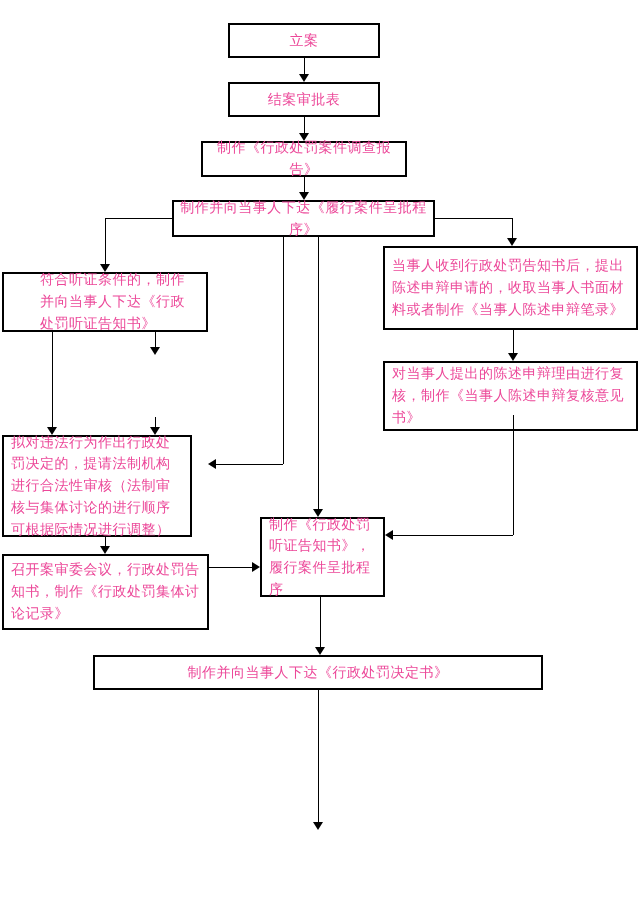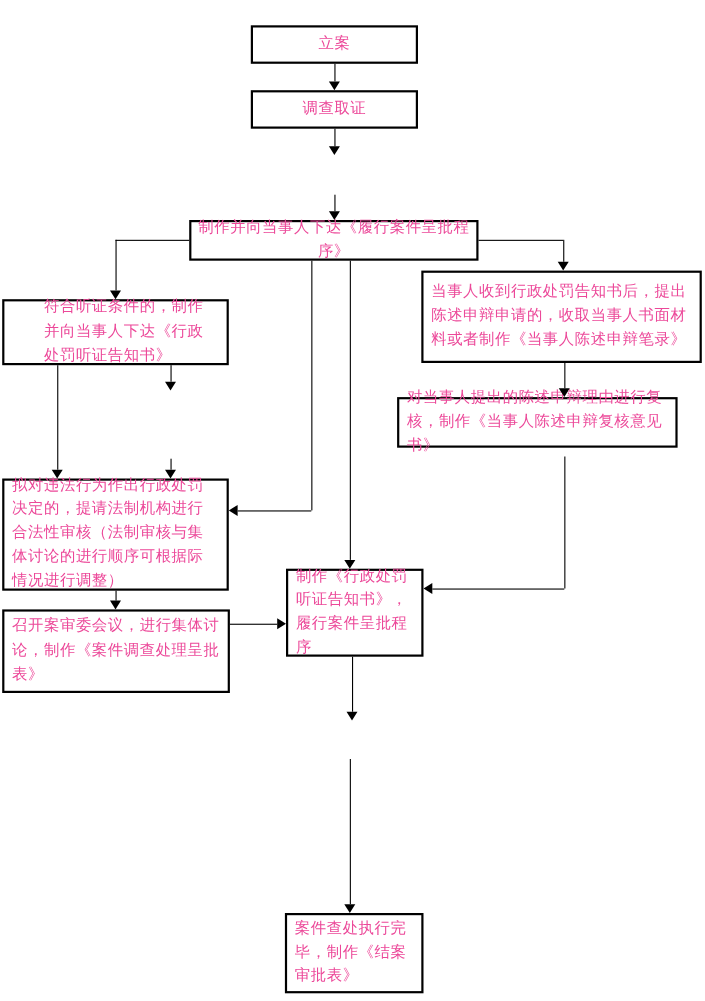--- a/index.html
+++ b/index.html
@@ -34,57 +34,60 @@
 </head>
 <body>
 
 <div class="canvas">
 
   <div class="node center" style="left:228px;top:23px;width:152px;height:35px;">
     <span>立案</span>
   </div>
 
   <div class="node center" style="left:228px;top:82px;width:152px;height:35px;">
-    <span>调查取证</span>
+    <span>结案审批表</span>
   </div>
 
+  <div class="node center" style="left:201px;top:141px;width:206px;height:36px;">
+    <span>制作《行政处罚案件调查报告》</span>
+  </div>
 
   <div class="node center" style="left:172px;top:200px;width:263px;height:37px;">
     <span>制作并向当事人下达《履行案件呈批程序》</span>
   </div>
 
   <div class="node left" style="left:2px;top:272px;width:206px;height:60px;padding-left:36px;">
     <span>符合听证条件的，制作并向当事人下达《行政处罚听证告知书》</span>
   </div>
 
 
-  <div class="node left" style="left:2px;top:435px;width:206px;height:102px;font-family:Liberation Mono, monospace;">
+  <div class="node left" style="left:2px;top:435px;width:190px;height:102px;">
     <span>拟对违法行为作出行政处罚决定的，提请法制机构进行合法性审核（法制审核与集体讨论的进行顺序可根据际情况进行调整）</span>
   </div>
 
   <div class="node left" style="left:2px;top:554px;width:207px;height:76px;">
-    <span>召开案审委会议，进行集体讨论，制作《案件调查处理呈批表》</span>
+    <span>召开案审委会议，行政处罚告知书，制作《行政处罚集体讨论记录》</span>
   </div>
 
   <div class="node left" style="left:260px;top:517px;width:125px;height:80px;">
     <span>制作《行政处罚听证告知书》，履行案件呈批程序</span>
   </div>
 
   <div class="node left" style="left:383px;top:246px;width:255px;height:84px;">
     <span>当事人收到行政处罚告知书后，提出陈述申辩申请的，收取当事人书面材料或者制作《当事人陈述申辩笔录》</span>
   </div>
 
-  <div class="node left" style="left:361px;top:361px;width:255px;height:46px;">
+  <div class="node left" style="left:383px;top:361px;width:255px;height:70px;">
     <span>对当事人提出的陈述申辩理由进行复核，制作《当事人陈述申辩复核意见书》</span>
   </div>
 
+  <div class="node center" style="left:93px;top:655px;width:450px;height:35px;">
+    <span>制作并向当事人下达《行政处罚决定书》</span>
+  </div>
 
-  <div class="node left" style="left:259px;top:830px;width:126px;height:73px;">
-    <span>案件查处执行完毕，制作《结案审批表》</span>
-  </div>
 
   <div>
     <div class="vline" style="left:304px;top:58px;height:16px;"></div>
     <div class="arrow down" style="left:299px;top:74px;"></div>
   </div>
 
   <div>
     <div class="vline" style="left:304px;top:117px;height:16px;"></div>
     <div class="arrow down" style="left:299px;top:133px;"></div>
   </div>

